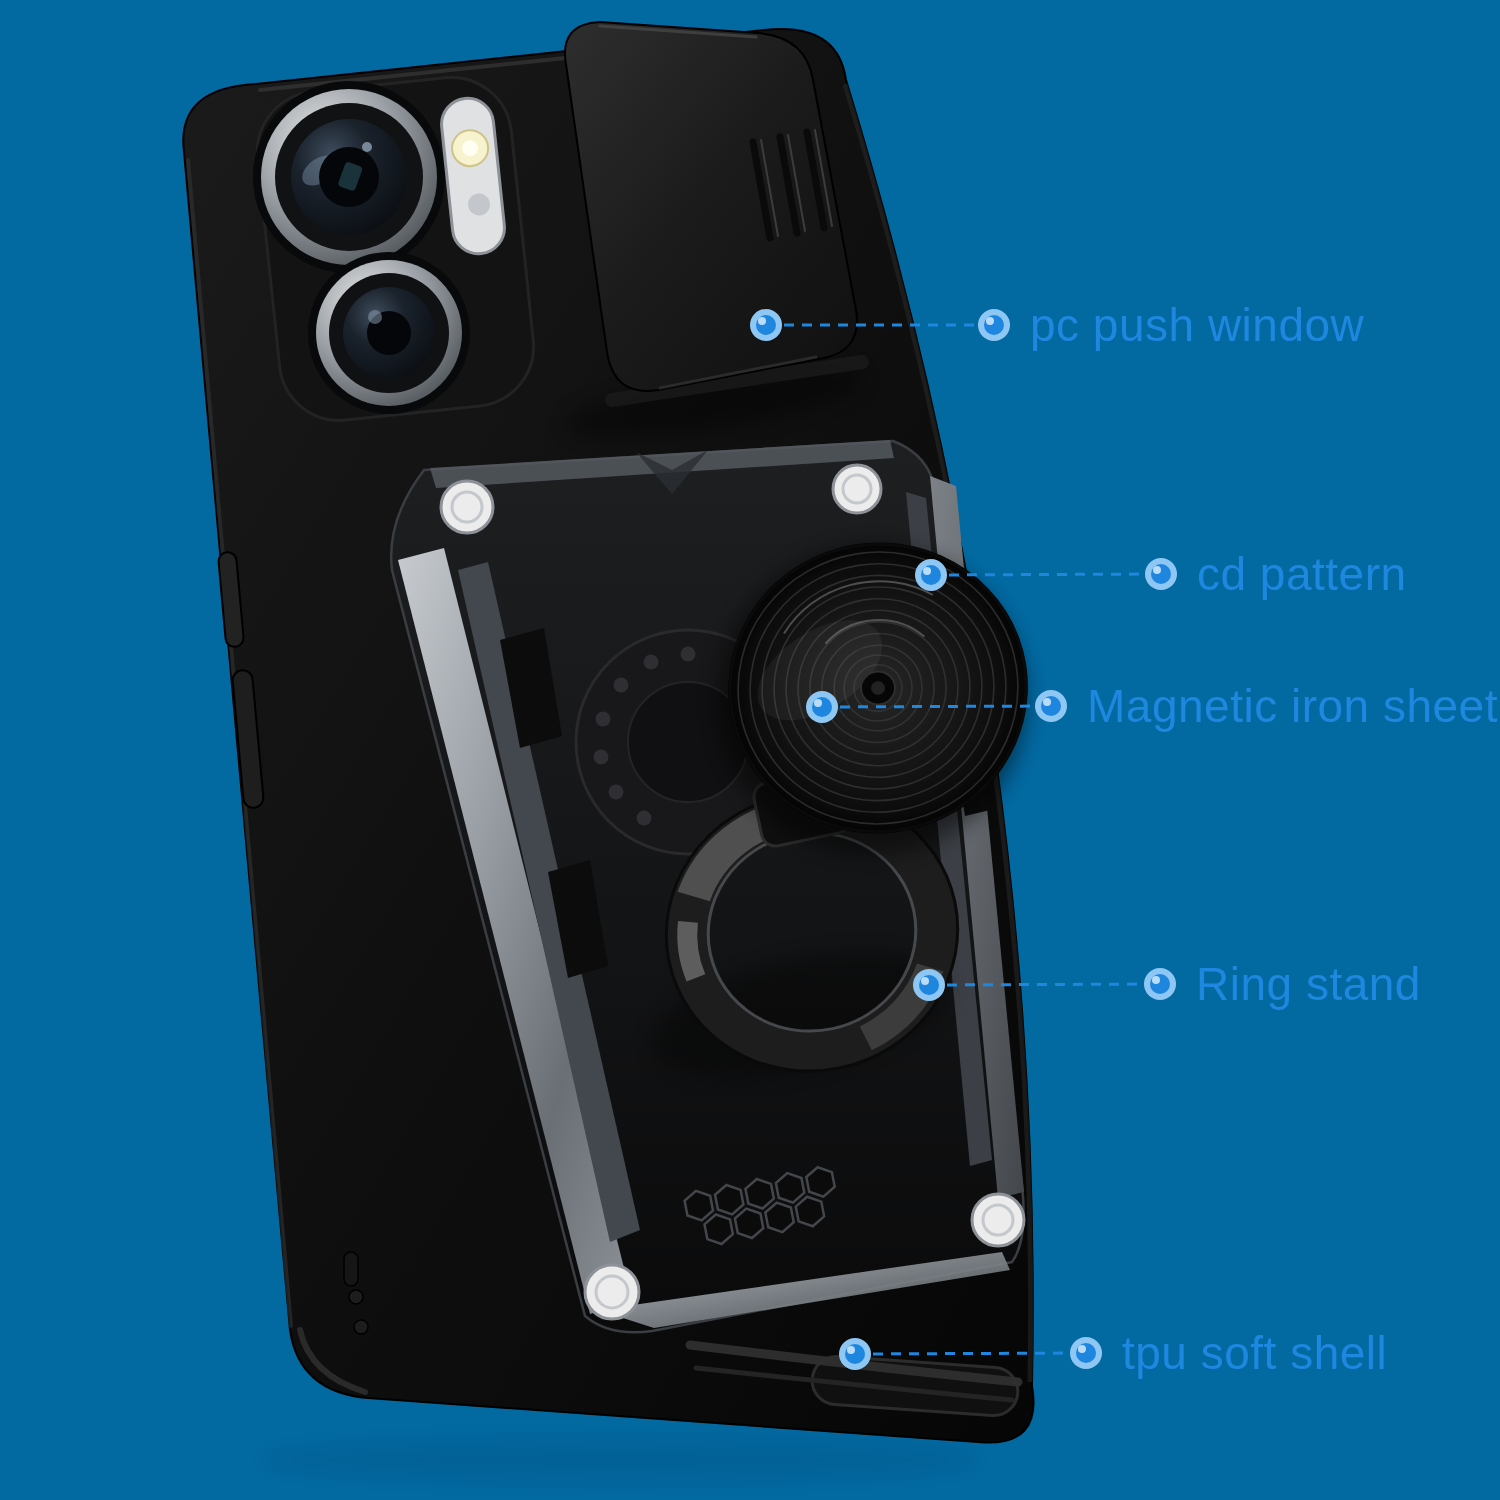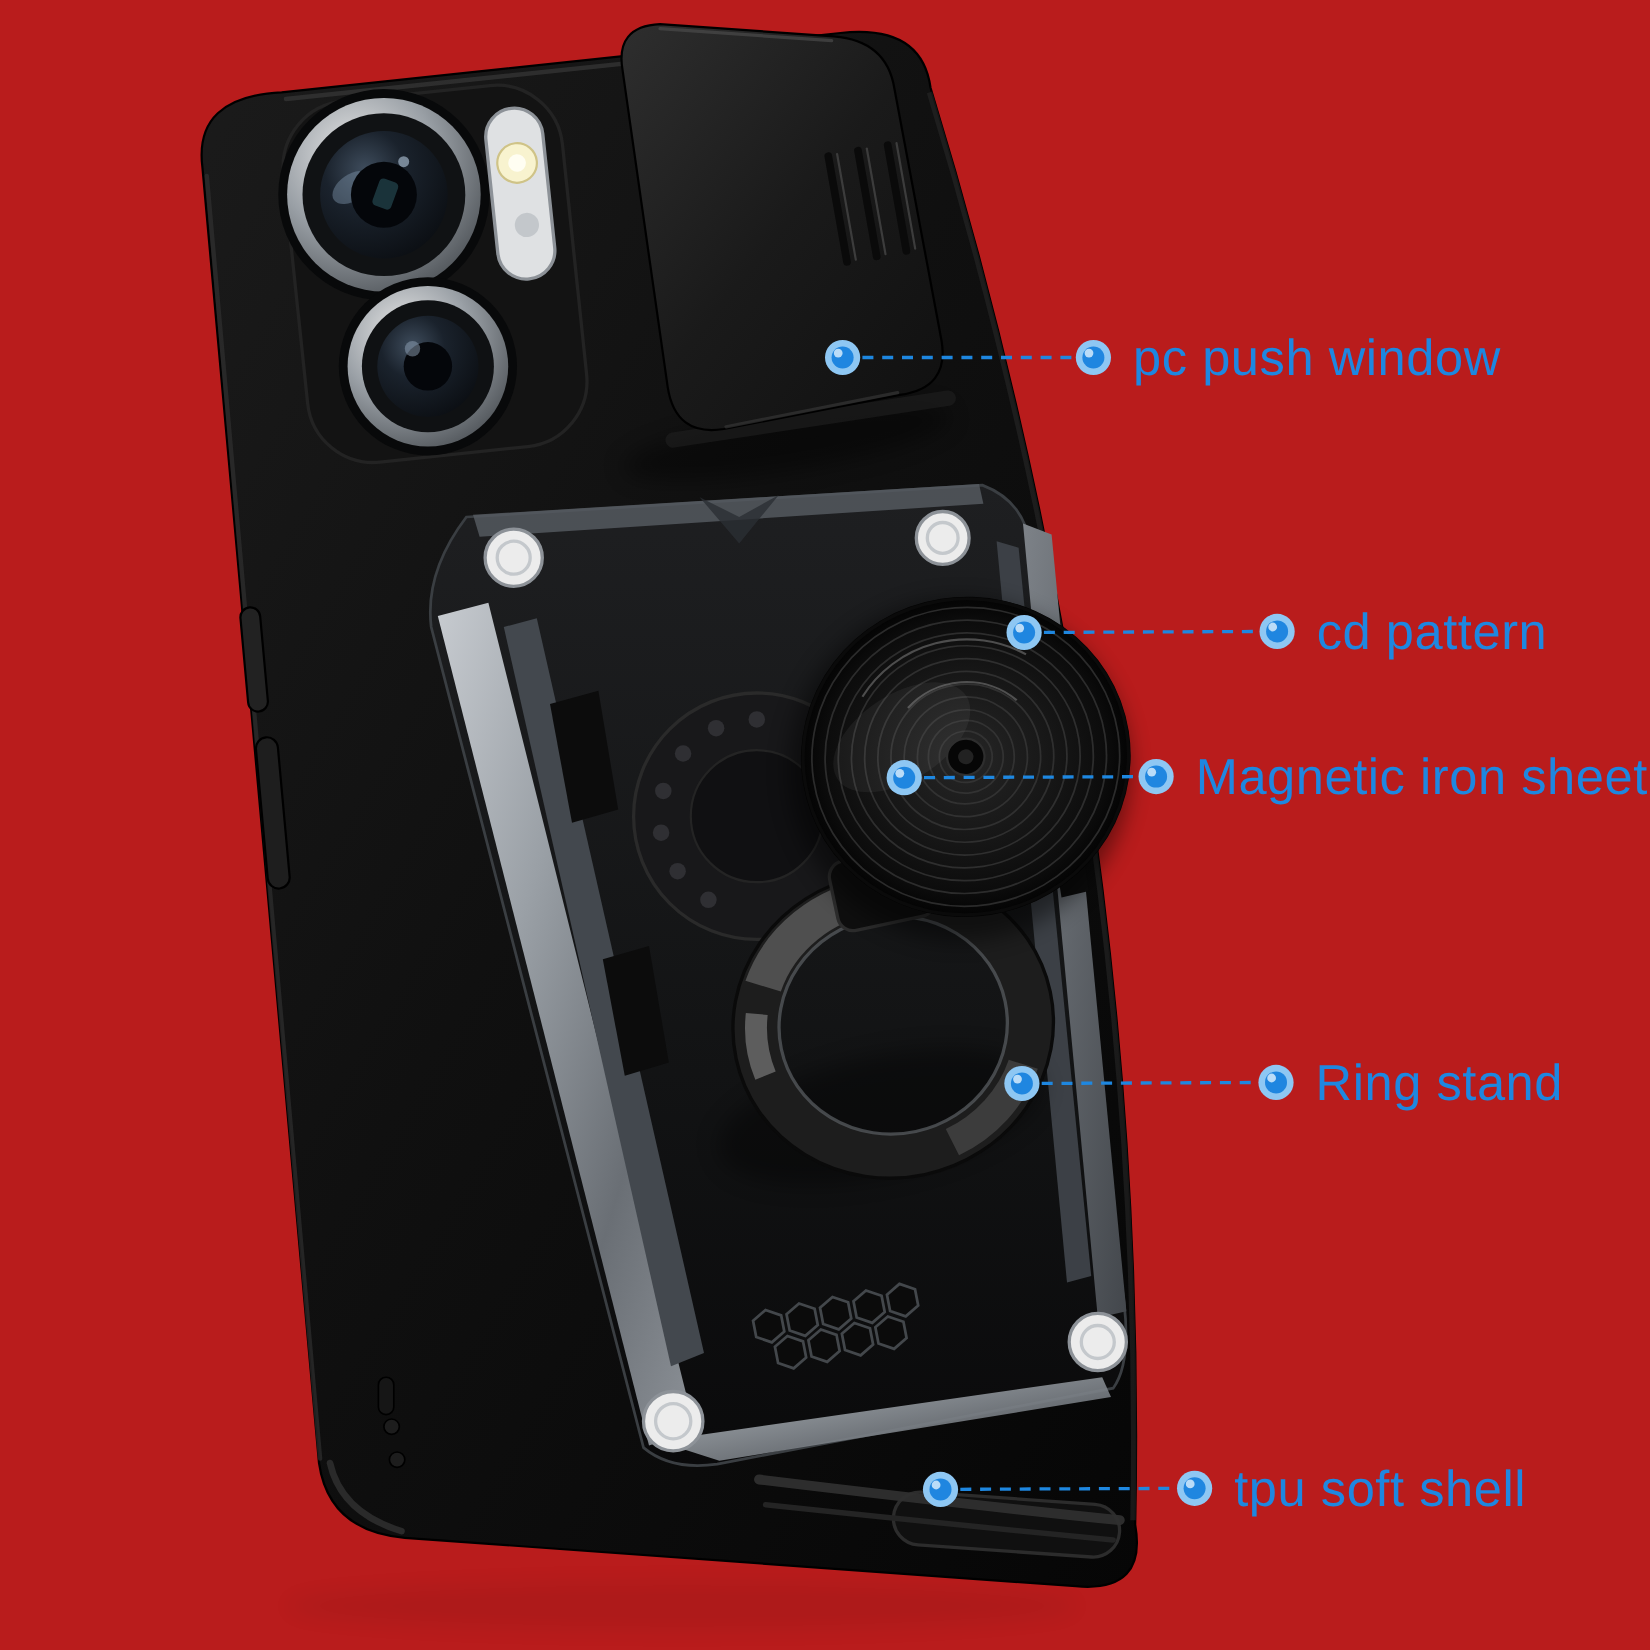--- a/index.html
+++ b/index.html
@@ -1,16 +1,16 @@
 <!DOCTYPE html>
 <html><head>
 <meta charset="utf-8">
 <style>
   html,body{margin:0;padding:0;background:#ffffff;}
-  .stage{position:relative;width:1500px;height:1500px;background:#b91c1c;overflow:hidden;}
+  .stage{position:relative;width:1500px;height:1500px;background:#0369a1;overflow:hidden;}
   svg{display:block;}
   .callout-label{
     font-family:"Liberation Sans",sans-serif;
     font-size:46px;
     letter-spacing:0.5px;
   }
   .leader{stroke:#1e87e0;stroke-width:3;stroke-dasharray:10 8;fill:none;}
   .dot-halo{fill:#8ec7f3;}
   .dot-core{fill:#1f86e0;}
   .dot-shine{fill:#d6ebfb;opacity:.85;}

